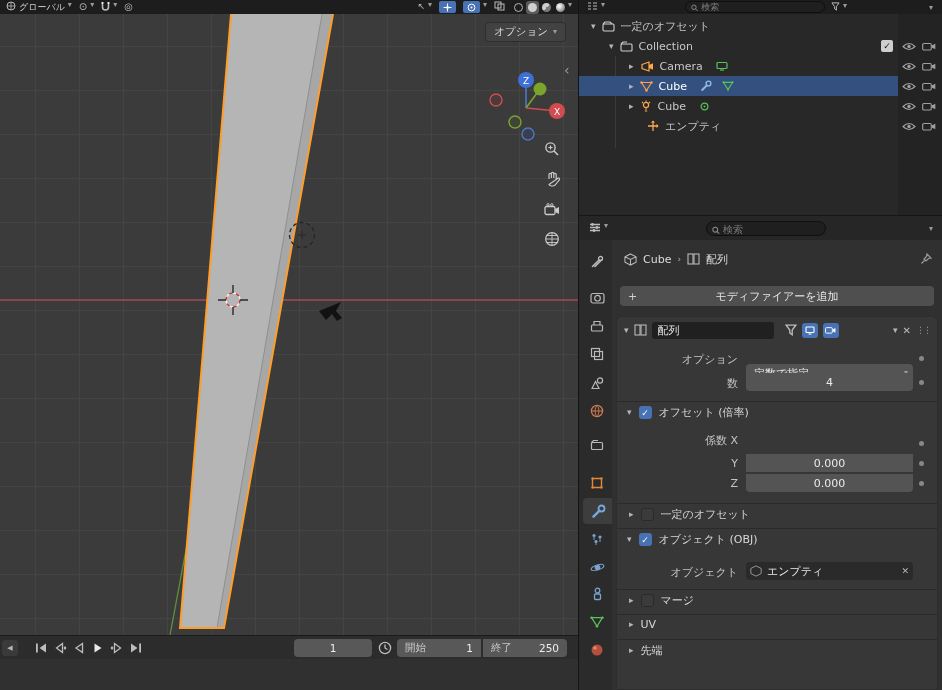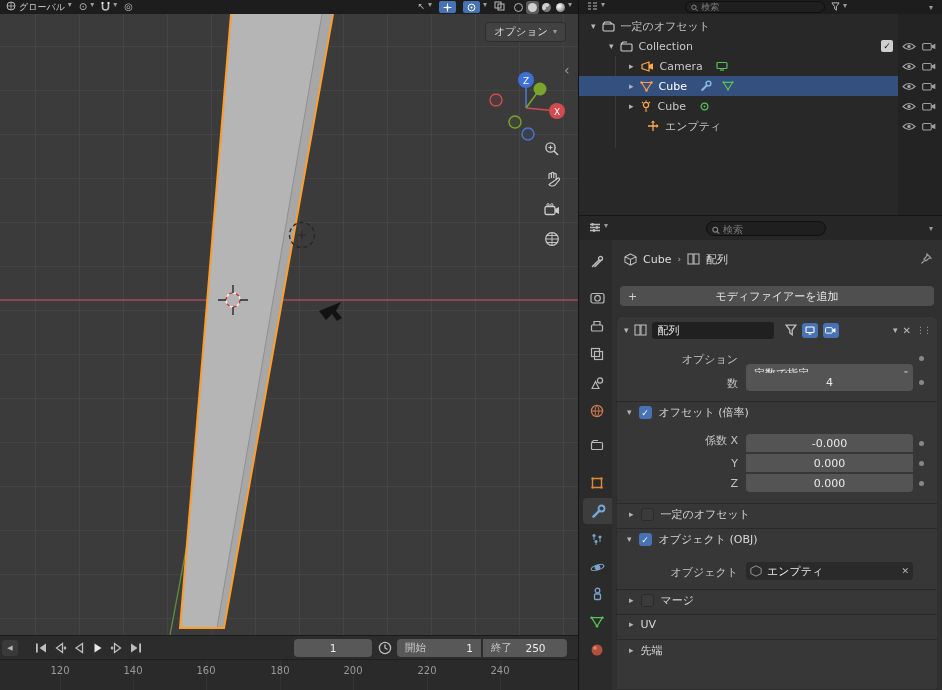--- a/index.html
+++ b/index.html
@@ -546,23 +546,20 @@
 
       <div class="sec-div" style="top:84px"></div>
 
       <div class="subhead" style="left:10px;top:88px">
         <span class="chev-big">▾</span>
         <span class="cb on">✓</span>
         <span>オフセット (倍率)</span>
       </div>
 
       <div class="prow-label" style="top:116px">係数 X</div>
-      <div class="pfield" style="top:117px;border-radius:4px 4px 0 0">
-          <span>-0.000</span>
-        </div>
       <div class="pdot" style="top:124px"></div>
 
       <div class="prow-label" style="top:140px">Y</div>
       <div class="pfield" style="top:137px;border-radius:0">
           <span>0.000</span>
         </div>
       <div class="pdot" style="top:144px"></div>
 
       <div class="prow-label" style="top:160px">Z</div>
       <div class="pfield" style="top:157px;border-radius:0 0 4px 4px">
@@ -663,34 +660,18 @@
     <svg class="abs" style="left:378px;top:5px" width="14" height="14" viewBox="0 0 14 14">
         <circle cx="7" cy="7" r="5.6" fill="none" stroke="#bdbdbd" stroke-width="1.3"></circle>
         <path d="M7 3.5 V7 L9.5 8.5" fill="none" stroke="#bdbdbd" stroke-width="1.3"></path>
       </svg>
     <div class="tfield" style="left:397px;top:3px;width:84px;border-radius:4px 0 0 4px;padding:0 8px">
       <span style="color:#c9c9c9">開始</span>
       <span style="flex:1;text-align:right">1</span>
     </div>
     <div class="tfield" style="left:483px;top:3px;width:84px;border-radius:0 4px 4px 0;padding:0 8px">
       <span style="color:#c9c9c9">終了</span>
-      <span style="flex:1;text-align:center">250</span>
-    </div>
-  </div>
-
-  <div id="timeline-ruler" class="abs">
-    <div class="tickline" style="left:60px"></div>
-    <div class="tickline" style="left:133px"></div>
-    <div class="tickline" style="left:206px"></div>
-    <div class="tickline" style="left:280px"></div>
-    <div class="tickline" style="left:353px"></div>
-    <div class="tickline" style="left:427px"></div>
-    <div class="tickline" style="left:500px"></div>
-    <div class="tick" style="left:60px">120</div>
-    <div class="tick" style="left:133px">140</div>
-    <div class="tick" style="left:206px">160</div>
-    <div class="tick" style="left:280px">180</div>
-    <div class="tick" style="left:353px">200</div>
-    <div class="tick" style="left:427px">220</div>
-    <div class="tick" style="left:500px">240</div>
-  </div>
+      <span style="flex:1;text-align:right">250</span>
+    </div>
+  </div>
+
 
 </div>
 
 </body></html>

